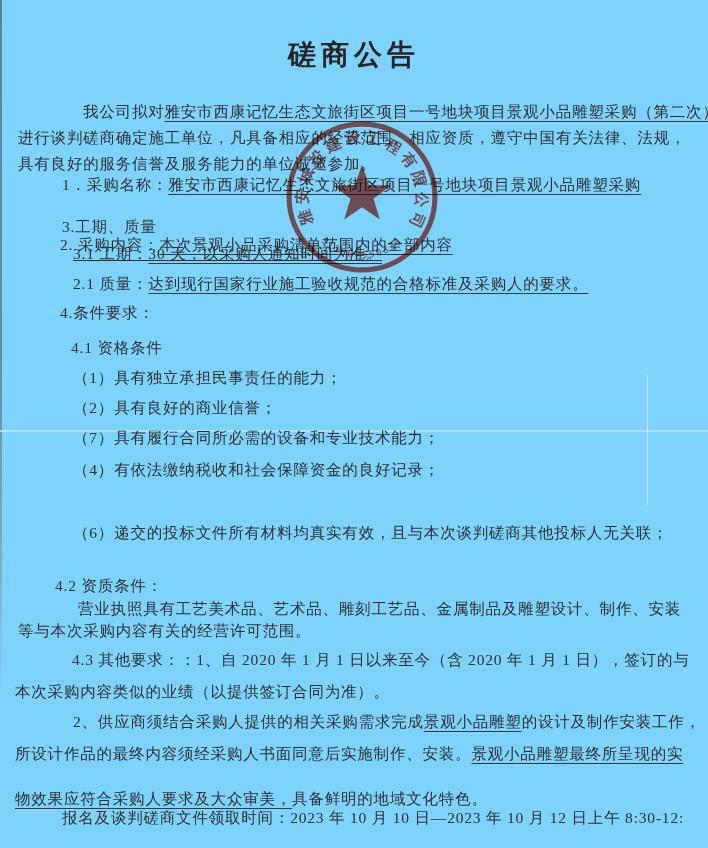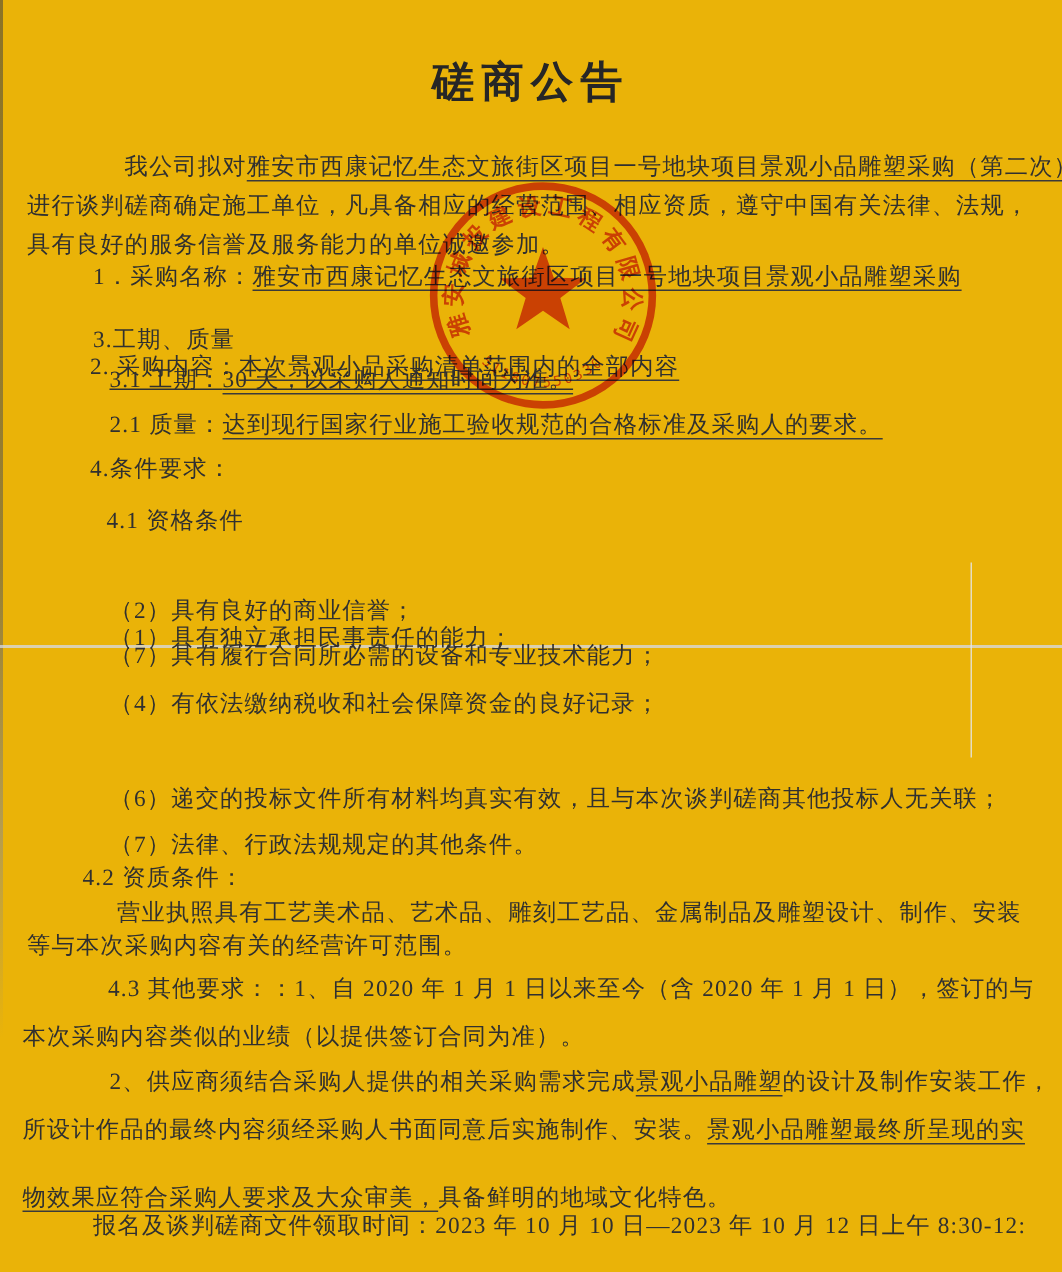--- a/index.html
+++ b/index.html
@@ -4,21 +4,21 @@
 <style>
   html,body{margin:0;padding:0;}
   body{
     background:#e9e9e9;
     font-family:"Liberation Serif","DejaVu Serif",serif;
   }
   .page{
     position:relative;
     width:708px;height:848px;
     margin:0 auto;
-    background:#eab308;
+    background:#7dd3fc;
     overflow:hidden;
     color:#303030;
   }
   .doc-title{
     position:absolute;top:36px;left:0;width:708px;
     text-align:center;
     font-size:28px;font-weight:bold;letter-spacing:5px;
     color:#262626;
   }
   .line{
@@ -76,26 +76,25 @@
   <div class="line" style="top:216px;left:62px;">3.工期、质量</div>
 
   <div class="line" style="top:243px;left:73px;text-decoration:underline;"><span>3.1 工期：</span><span class="u">30 天，以采购人通知时间为准。</span></div>
 
   <div class="line" style="top:273px;left:73px;"><span>2.1 质量：</span><span class="u">达到现行国家行业施工验收规范的合格标准及采购人的要求。</span></div>
 
   <div class="line" style="top:302px;left:60px;">4.条件要求：</div>
 
   <div class="line" style="top:337px;left:71px;">4.1 资格条件</div>
 
-  <div class="line" style="top:367px;left:73px;margin-top:48px;">（1）具有独立承担民事责任的能力；</div>
+  <div class="line" style="top:367px;left:73px;">（1）具有独立承担民事责任的能力；</div>
   <div class="line" style="top:397px;left:73px;">（2）具有良好的商业信誉；</div>
   <div class="line" style="top:427px;left:73px;">（7）具有履行合同所必需的设备和专业技术能力；</div>
   <div class="line" style="top:459px;left:73px;">（4）有依法缴纳税收和社会保障资金的良好记录；</div>
   <div class="line" style="top:522px;left:73px;">（6）递交的投标文件所有材料均真实有效，且与本次谈判磋商其他投标人无关联；</div>
-  <div class="line" style="top:553px;left:73px;">（7）法律、行政法规规定的其他条件。</div>
 
   <div class="line" style="top:575px;left:55px;">4.2 资质条件：</div>
   <div class="line" style="top:598px;left:78px;">营业执照具有工艺美术品、艺术品、雕刻工艺品、金属制品及雕塑设计、制作、安装</div>
   <div class="line" style="top:620px;left:18px;">等与本次采购内容有关的经营许可范围。</div>
 
   <div class="line" style="top:649px;left:72px;">4.3 其他要求：：1、自 2020 年 1 月 1 日以来至今（含 2020 年 1 月 1 日），签订的与</div>
   <div class="line" style="top:681px;left:15px;">本次采购内容类似的业绩（以提供签订合同为准）。</div>
 
   <div class="line" style="top:711px;left:73px;"><span>2、供应商须结合采购人提供的相关采购需求完成</span><span class="u">景观小品雕塑</span><span>的设计及制作安装工作，</span></div>
   <div class="line" style="top:743px;left:15px;"><span>所设计作品的最终内容须经采购人书面同意后实施制作、安装。</span><span class="u">景观小品雕塑最终所呈现的实</span></div>

